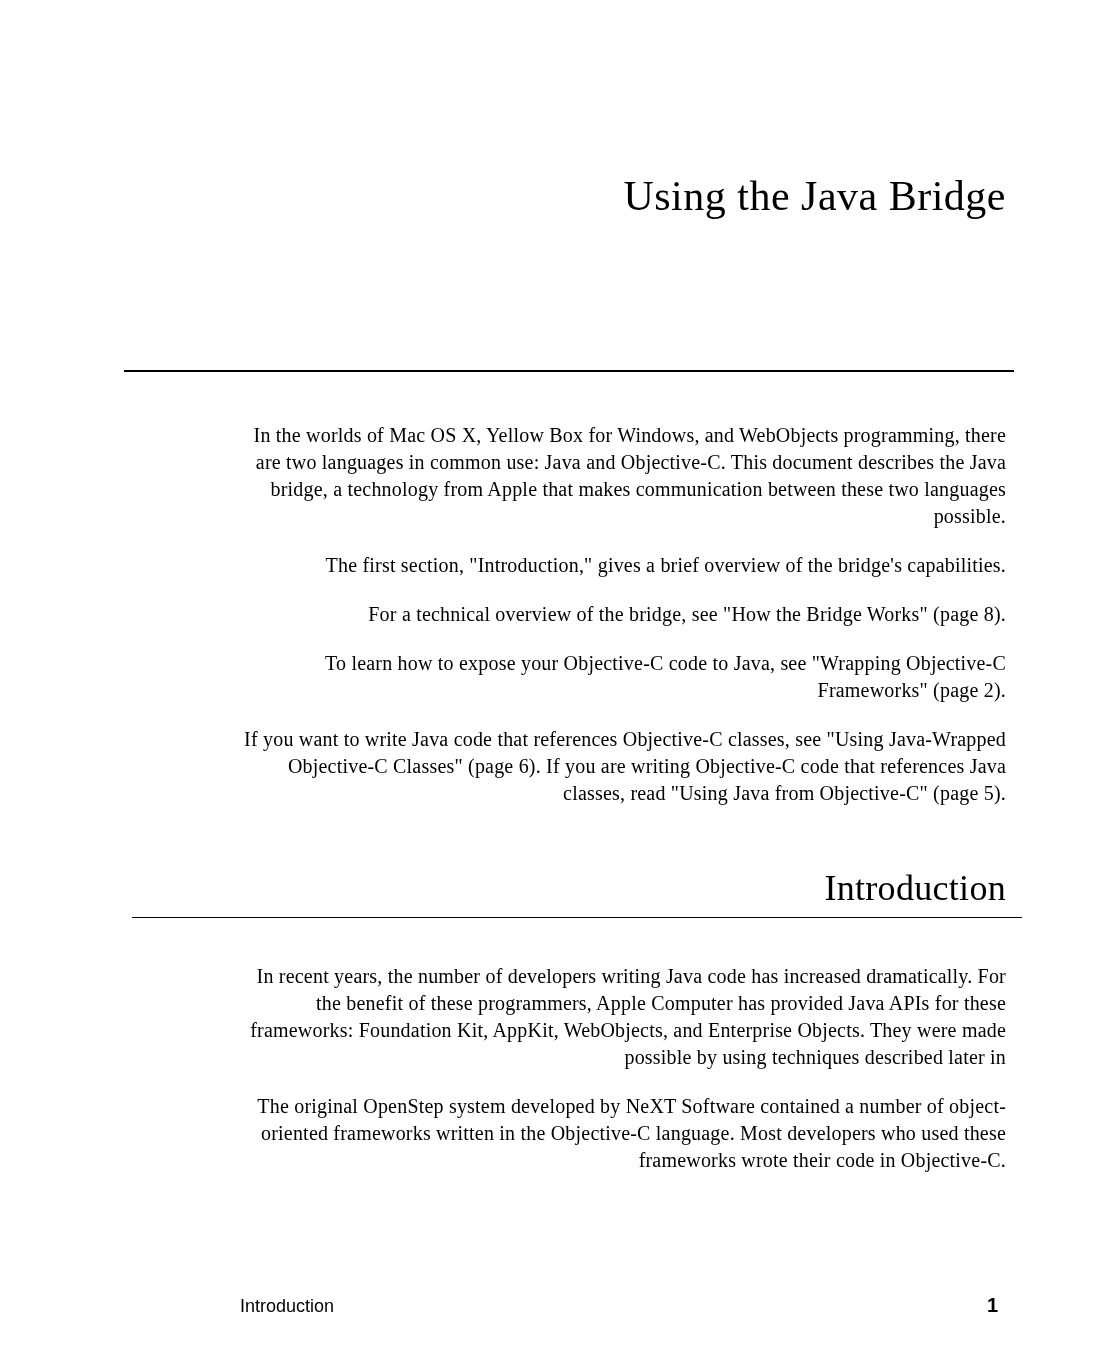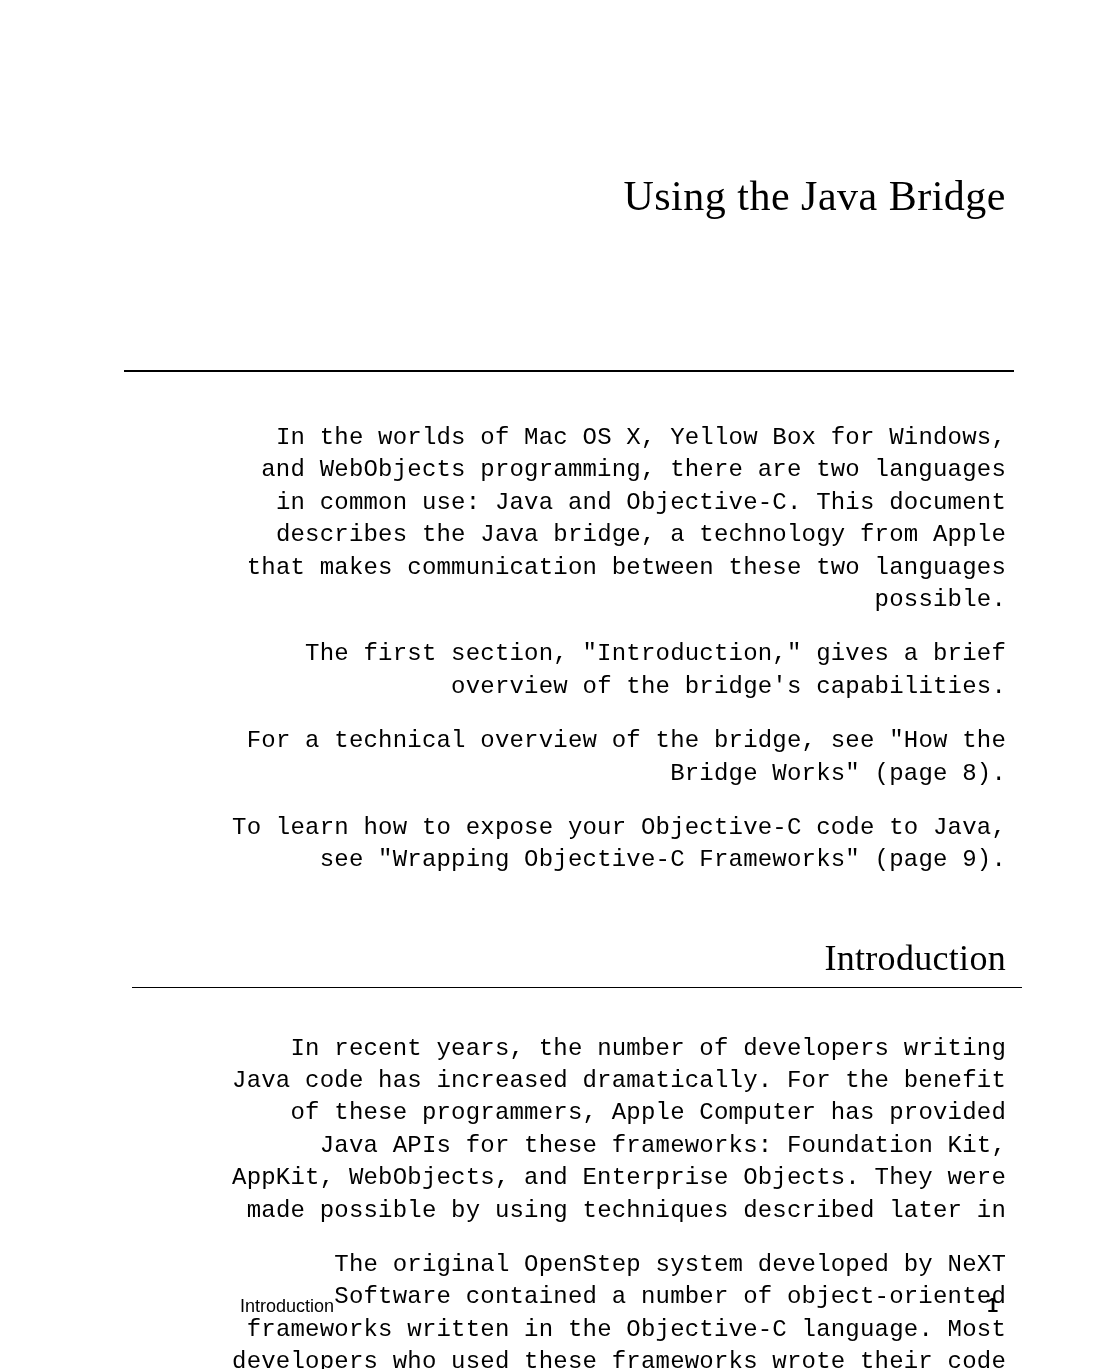--- a/index.html
+++ b/index.html
@@ -33,25 +33,24 @@
       border-top: 2px solid #000000;
       margin-bottom: 50px;
       margin-left: 0;
       width: 100%;
     }
     .body-text {
       margin-left: 100px;
       margin-right: 0;
     }
     .body-text p {
-      font-size: 24px;
+      font-size: 20px;
       line-height: 1.35;
       margin-bottom: 22px;
       letter-spacing: 0.2px;
-      font-family: Liberation Mono, monospace;
     }
     .section-heading {
       font-size: 36px;
       font-weight: normal;
       margin-top: 60px;
       margin-bottom: 8px;
       letter-spacing: 0.3px;
     }
     .section-rule {
       border: none;
@@ -85,21 +84,22 @@
 <div class="page">
 
   <h1 class="chapter-title">Using the Java Bridge</h1>
 
   <hr class="top-rule">
 
   <div class="body-text">
     <p>In the worlds of Mac OS X, Yellow Box for Windows, and WebObjects programming, there are two languages in common use: Java and Objective-C. This document describes the Java bridge, a technology from Apple that makes communication between these two languages possible.</p>
     <p>The first section, "Introduction," gives a brief overview of the bridge's capabilities.</p>
     <p>For a technical overview of the bridge, see "How the Bridge Works" (page 8).</p>
-    <p>To learn how to expose your Objective-C code to Java, see "Wrapping Objective-C Frameworks" (page 9).</p>
+    <p>To learn how to expose your Objective-C code to Java, see "Wrapping Objective-C Frameworks" (page 2).</p>
+    <p>If you want to write Java code that references Objective-C classes, see "Using Java-Wrapped Objective-C Classes" (page 6). If you are writing Objective-C code that references Java classes, read "Using Java from Objective-C" (page 5).</p>
   </div>
 
   <h2 class="section-heading">Introduction</h2>
   <hr class="section-rule">
 
   <div class="body-text">
     <p>In recent years, the number of developers writing Java code has increased dramatically. For the benefit of these programmers, Apple Computer has provided Java APIs for these frameworks: Foundation Kit, AppKit, WebObjects, and Enterprise Objects. They were made possible by using techniques described later in</p>
     <p>The original OpenStep system developed by NeXT Software contained a number of object-oriented frameworks written in the Objective-C language. Most developers who used these frameworks wrote their code in Objective-C.</p>
   </div>
 

